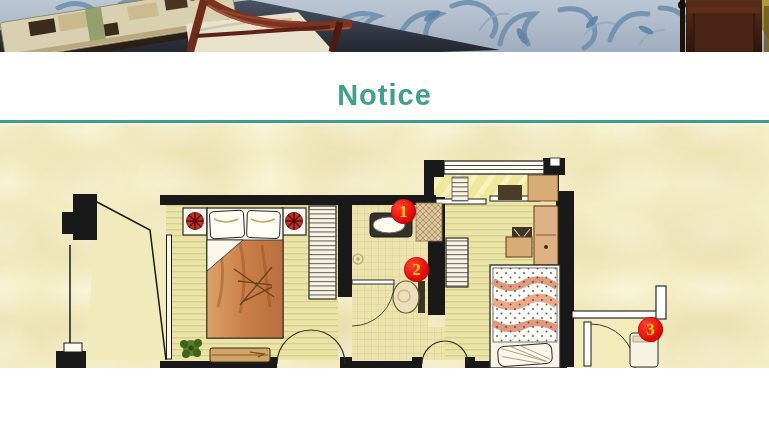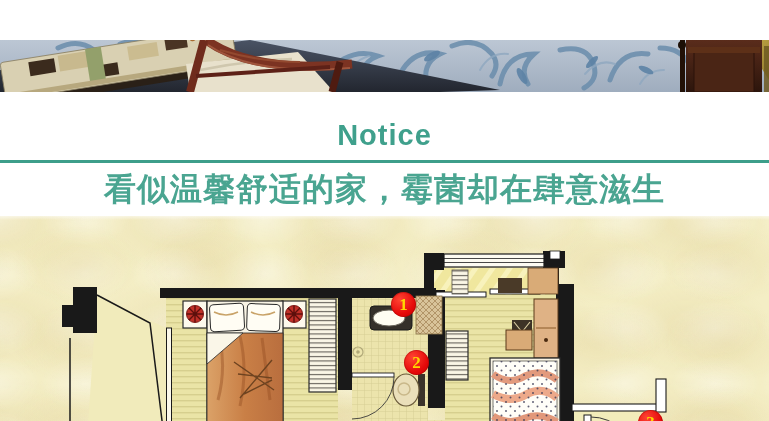--- a/index.html
+++ b/index.html
@@ -1,18 +1,18 @@
 <!DOCTYPE html>
 <html><head>
 <meta charset="utf-8">
 <style>
   html,body{margin:0;padding:0;}
   body{width:769px;height:421px;overflow:hidden;background:#fff;
        font-family:"Liberation Sans",sans-serif;position:relative;}
-  .page{position:relative;width:769px;height:371px;margin-top:40px;}
+  .page{position:relative;width:769px;height:371px;}
 
   
   .hero{position:relative;width:769px;height:52px;overflow:hidden;background:#aab6c6;}
   .hero svg{display:block;}
 
   
   .notice-section{height:68px;display:flex;align-items:flex-end;justify-content:center;background:#fff;}
   .notice-title{margin:0 0 8px 0;font-size:29px;font-weight:bold;letter-spacing:1px;
                 color:#3fa08c;font-family:"Liberation Sans",sans-serif;}
   .divider{height:3px;background:#3d9e8a;width:769px;}
@@ -135,23 +135,20 @@
         <circle cx="682" cy="5" r="4" fill="#1c0f06"></circle>
       </g>
     </svg>
   </div>
 
   <div class="notice-section">
     <h1 class="notice-title">Notice</h1>
   </div>
   <div class="divider"></div>
 
-  <div class="subtitle-section">
-    <p class="notice-subtitle">看似温馨舒适的家，霉菌却在肆意滋生</p>
-  </div>
 
   <div class="plan-section">
     <svg class="plan-svg" width="769" height="245" viewBox="0 176 769 245">
       <defs>
         <pattern id="stripesH" width="6" height="6" patternUnits="userSpaceOnUse">
           <rect width="6" height="6" fill="#eae4a6"></rect>
           <rect y="0" width="6" height="1.4" fill="#d6cf8e"></rect>
         </pattern>
         <pattern id="tiles" width="7" height="7" patternUnits="userSpaceOnUse">
           <rect width="7" height="7" fill="#ece4ac"></rect>

